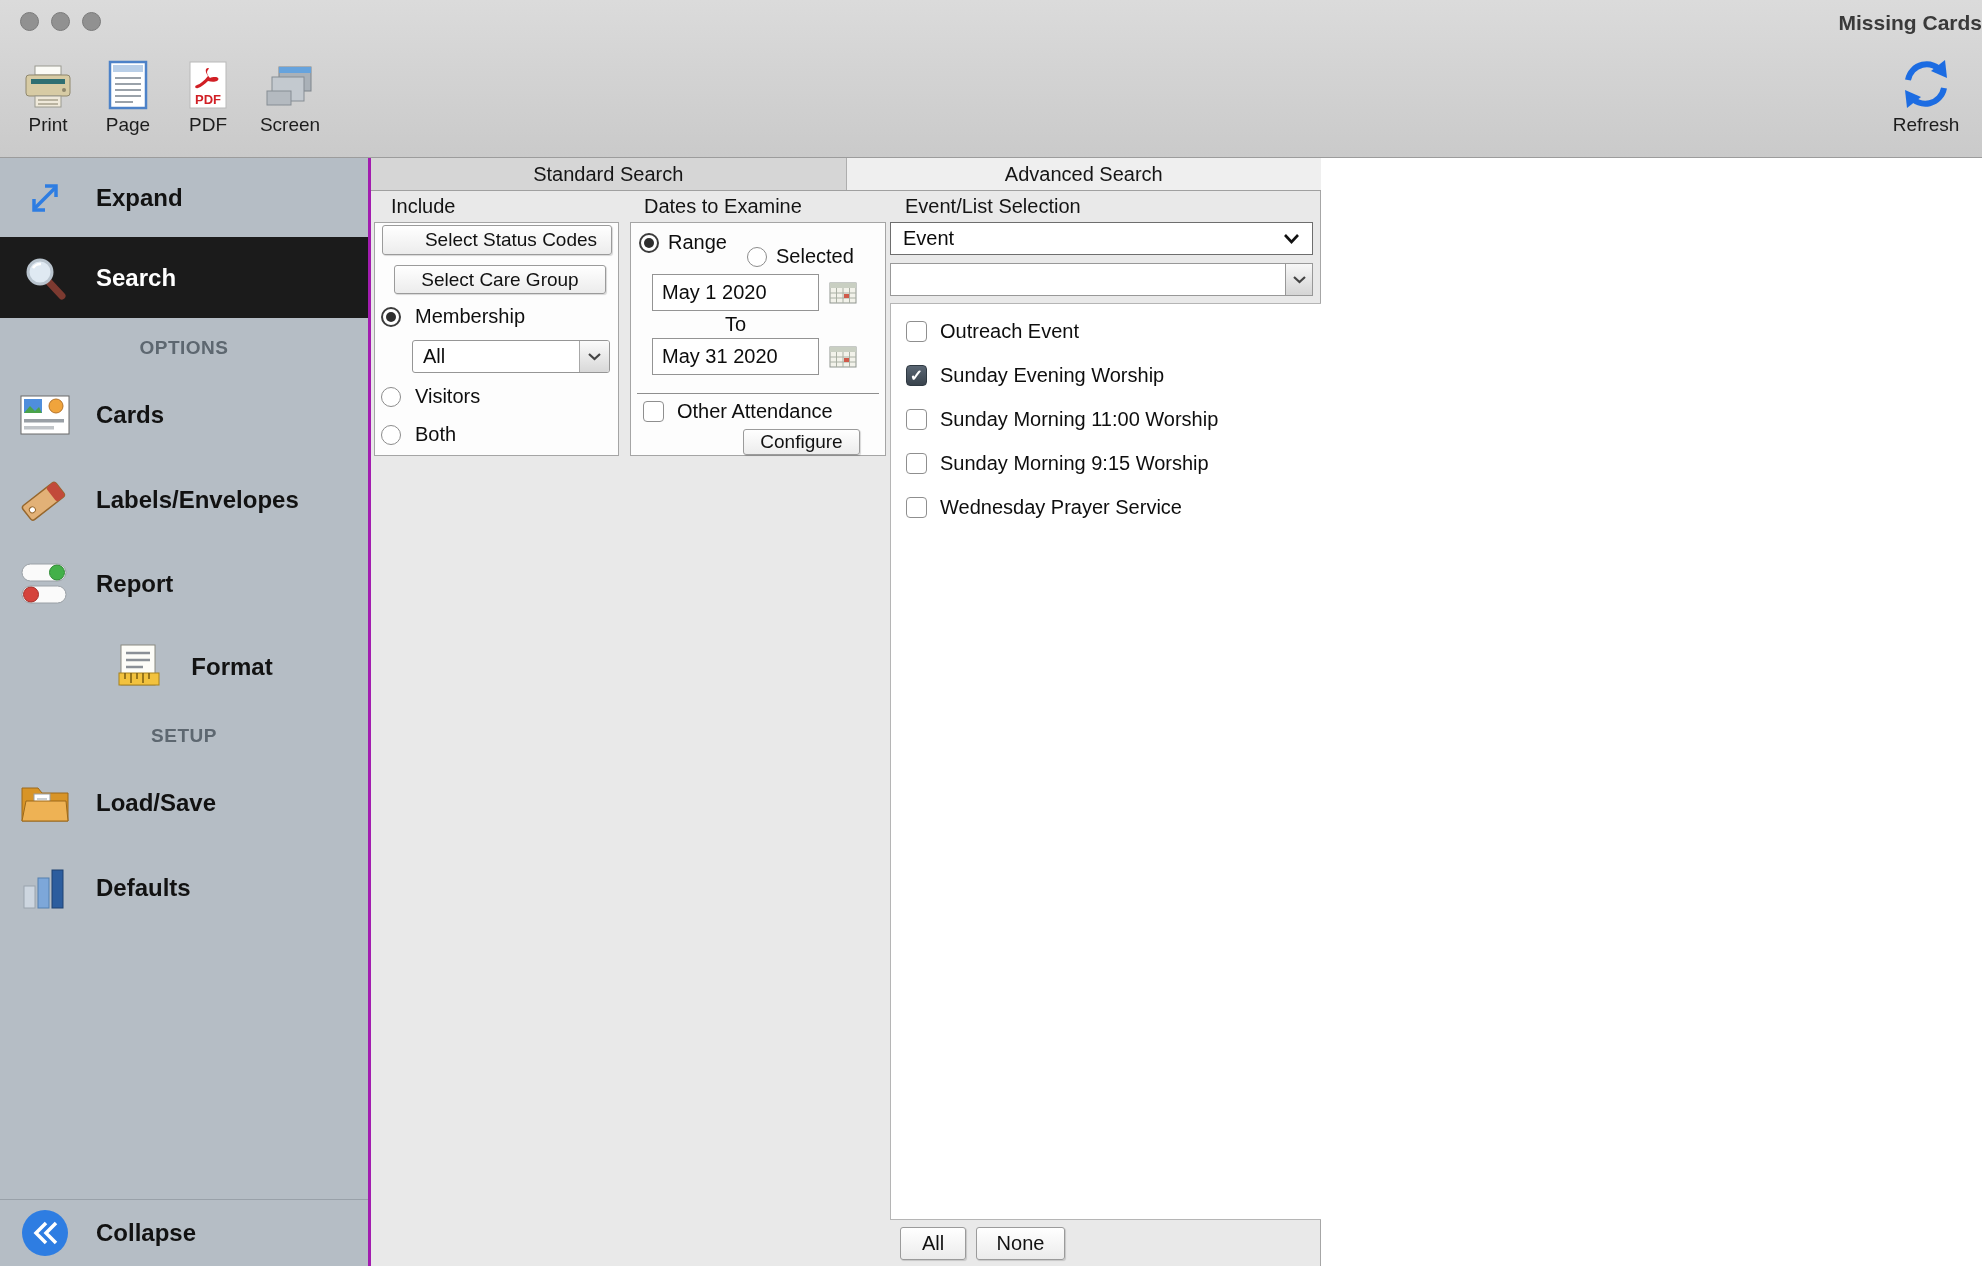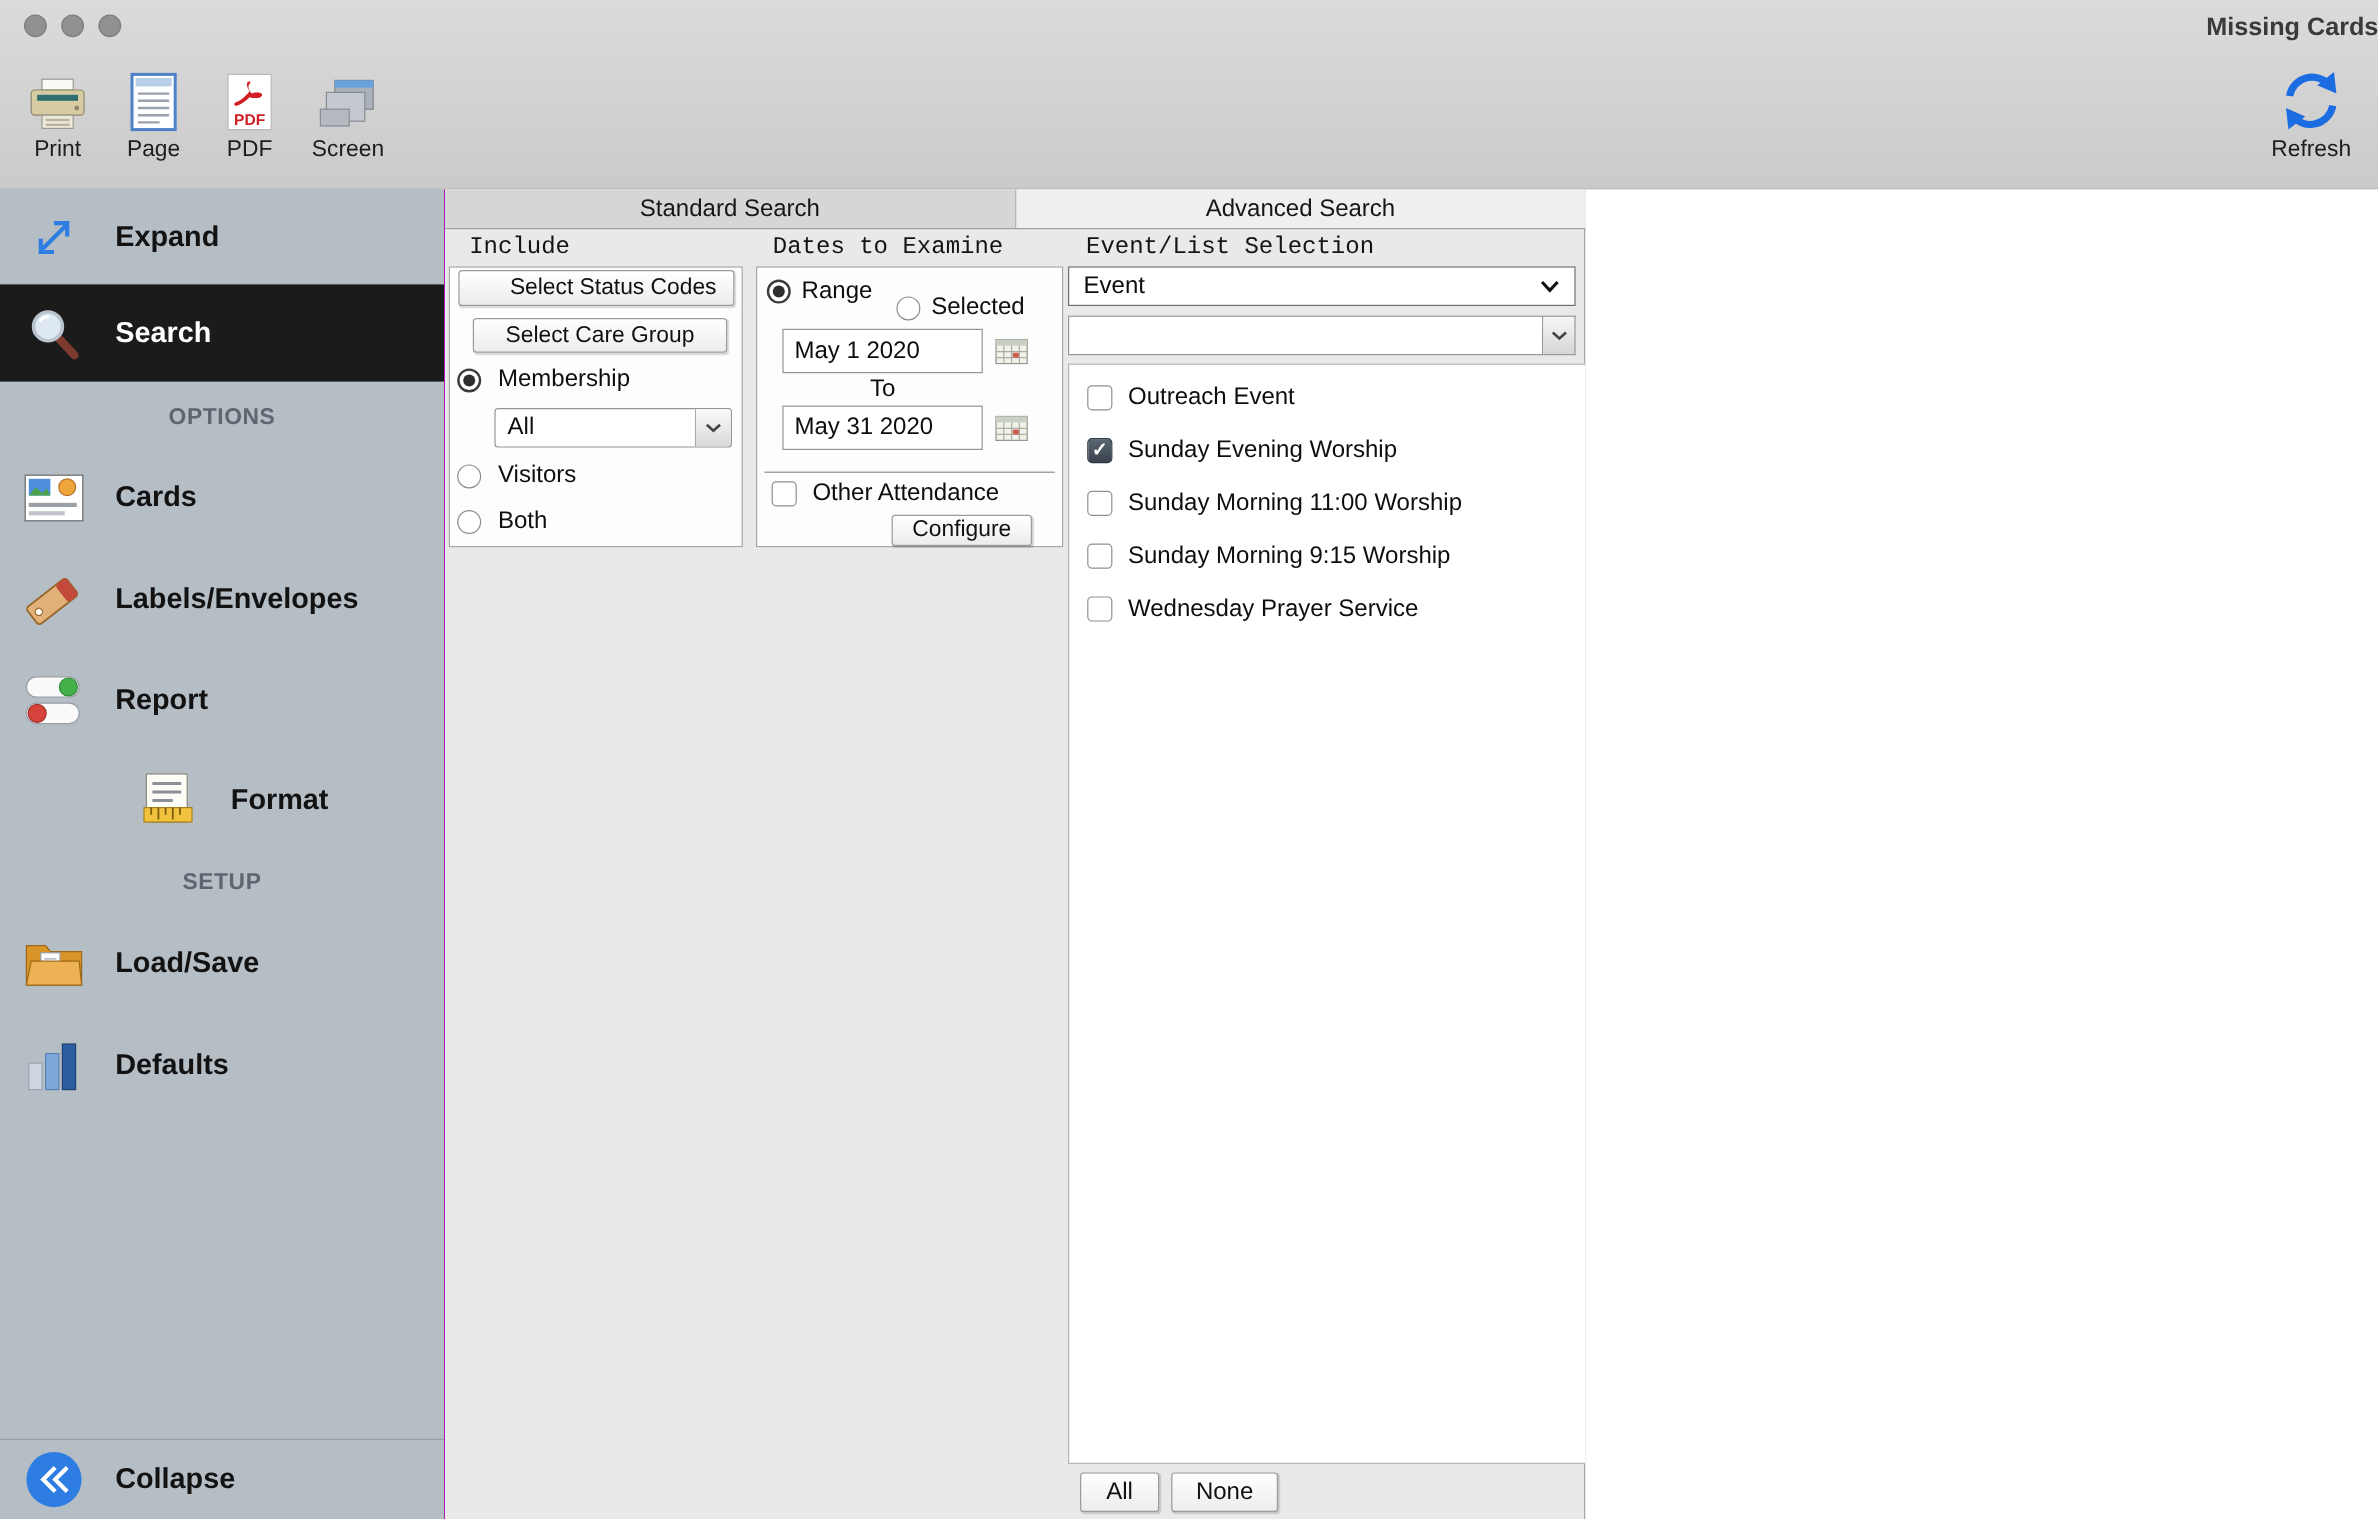--- a/index.html
+++ b/index.html
@@ -16,21 +16,21 @@
                font-size:21px; font-weight:bold; color:#3a3a3a; }
   .toolbar { position:relative; height:116px; }
   .tool { position:absolute; top:4px; width:84px; text-align:center; cursor:pointer; }
   .ticon { height:64px; display:flex; align-items:flex-end; justify-content:center; }
   .tlabel { font-size:19px; color:#1d1d1d; margin-top:4px; }
   .tool-print { left:6px; } .tool-page { left:86px; } .tool-pdf { left:166px; } .tool-screen { left:248px; }
   .tool-refresh { right:6px; width:100px; }
 
   
   .sidebar { position:absolute; top:158px; left:0; width:371px; height:1108px;
-             background:#b5bdc5; border-right:1px solid #a21caf; }
+             background:#b5bdc5; border-right:3px solid #a21caf; }
   .side-item { position:absolute; left:0; width:100%; display:flex; align-items:center; gap:22px;
                padding-left:16px; cursor:pointer; }
   .sicon { width:58px; display:flex; justify-content:center; align-items:center; flex:none; }
   .slabel { font-size:24px; font-weight:bold; color:#121212; white-space:nowrap; }
   .item-expand { top:0; height:79px; }
   .item-search { top:79px; height:81px; background:#1b1b1b; }
   .item-search .slabel { color:#ffffff; }
   .side-header { position:absolute; width:100%; text-align:center; font-size:19px; font-weight:bold;
                  color:#5d6770; letter-spacing:.5px; }
   .header-options { top:179px; }
@@ -47,21 +47,21 @@
   
   .main { position:absolute; top:158px; left:371px; width:1611px; height:1108px; background:#fff; }
   .controls { position:absolute; left:0; top:0; width:950px; height:1108px; background:#e9e9e9;
               border-right:1px solid #a6a6a6; }
   .tabs { position:absolute; left:0; top:0; width:950px; height:33px; display:flex;
           border-bottom:1px solid #a0a0a0; }
   .tab { flex:1; display:flex; align-items:center; justify-content:center; font-size:20px; color:#161616;
          background:#d6d6d6; border-right:1px solid #aeaeae; cursor:pointer; }
   .tab:last-child { border-right:none; }
   .tab.active { background:#efefef; }
-  .sec-header { position:absolute; top:37px; font-size:20px; color:#141414; white-space:nowrap;font-family:Liberation Mono, monospace; }
+  .sec-header { position:absolute; top:37px; font-size:20px; color:#141414; white-space:nowrap; }
   .h-include { left:20px; } .h-dates { left:273px; } .h-events { left:534px; }
 
   .panel { position:absolute; background:#fdfdfd; border:1px solid #a5a5a5; }
   .include-panel { left:3px; top:64px; width:245px; height:234px; }
   .dates-panel { left:259px; top:64px; width:256px; height:234px; }
 
   .btn { position:absolute; background:linear-gradient(#ffffff,#ececec); border:1px solid #9b9b9b;
          border-radius:3px; font-size:19px; color:#111; font-family:inherit; cursor:pointer;
          box-shadow:1px 1px 1px rgba(0,0,0,.15); }
   .btn-status { left:7px; top:2px; width:230px; height:30px;padding-left:28px; }

